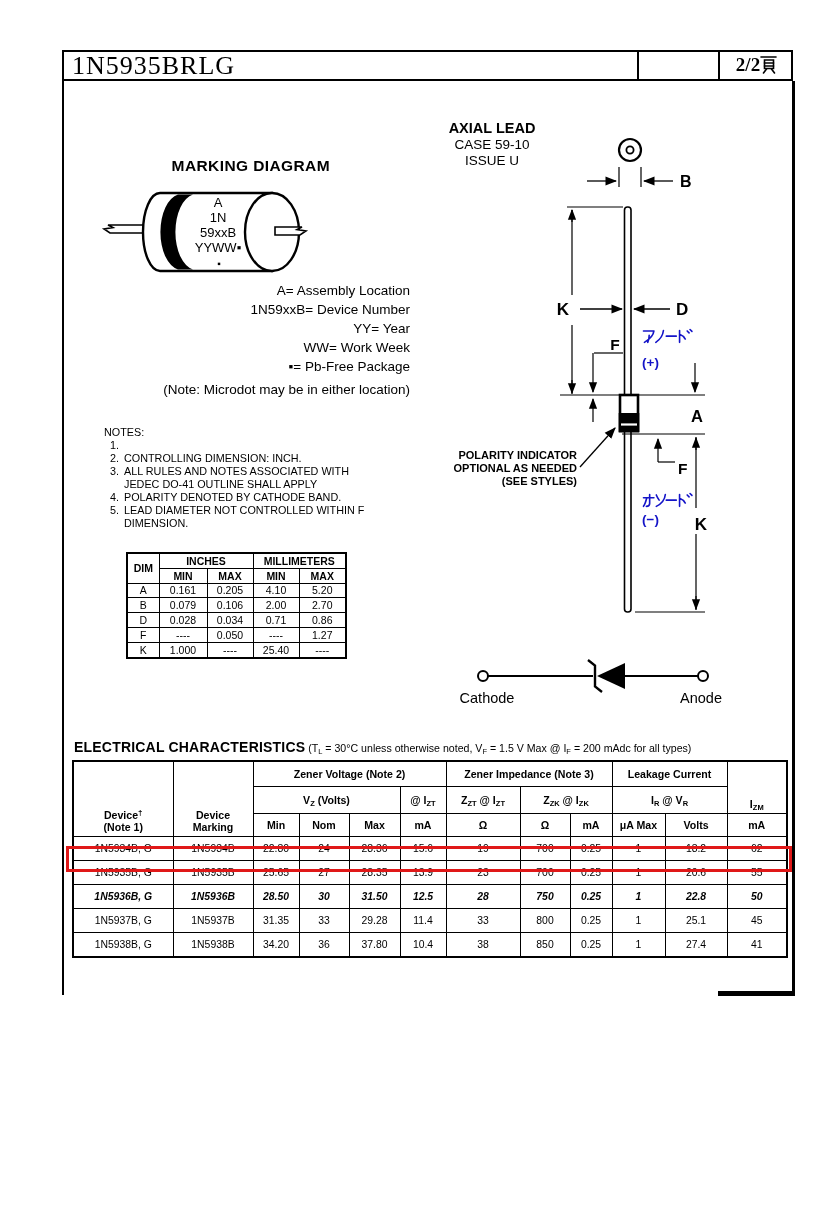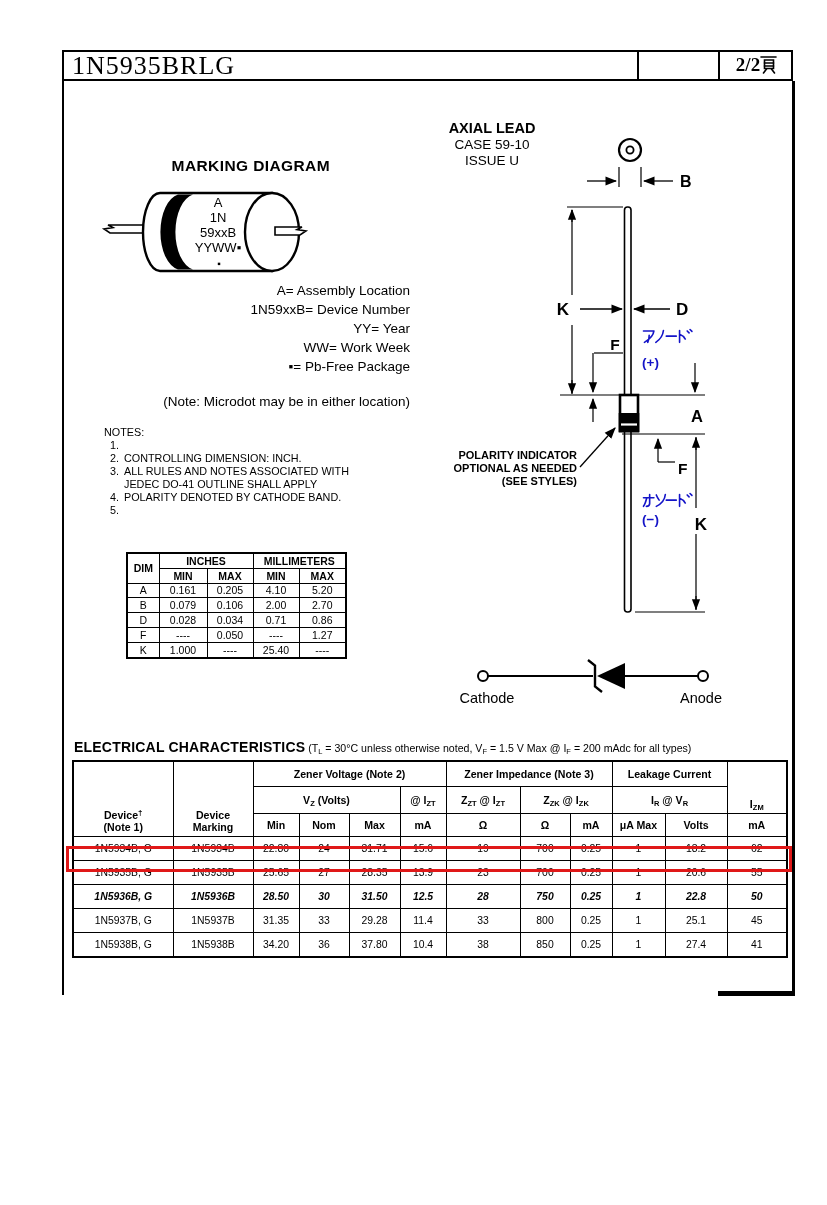--- a/index.html
+++ b/index.html
@@ -13,21 +13,21 @@
   .hdr-page{left:720px;top:54px;width:73px;text-align:center;font-family:"Liberation Serif",serif;font-size:19px;font-weight:bold;}
   .hdr-page svg{vertical-align:-3px;}
   
   .b-left{left:62px;top:81px;width:2px;height:914px;background:#000;}
   .b-right{left:792px;top:81px;width:3px;height:914px;background:#000;}
   .b-bot{left:718px;top:991px;width:77px;height:5px;background:#000;}
   
   .md-title{left:120px;top:157px;width:210px;text-align:right;font-weight:bold;font-size:15.5px;letter-spacing:.4px;}
   .legend{left:100px;top:282px;width:310px;font-size:13.5px;line-height:18.9px;text-align:right;}
   .legend .term{display:inline-block;width:88px;}
-  .legend .note-line{margin-top:16px;}
+  .legend .note-line{margin-top:4px;}
   
   .notes{left:104px;top:426px;width:300px;font-size:10.8px;line-height:13px;}
   .note-item{display:flex;}
   .note-item .num{flex:none;width:15px;text-align:right;margin-right:5px;}
   .note-item .txt{white-space:pre-line;}
   
   .dimtbl{left:126px;top:552px;border-collapse:collapse;table-layout:fixed;font-size:10.5px;}
   .dimtbl td,.dimtbl th{border:1px solid #000;text-align:center;padding:0;height:13.8px;line-height:12px;}
   .dimtbl{border:2px solid #000;}
   .dimtbl th{font-weight:bold;font-size:10.5px;}
@@ -134,20 +134,22 @@
 JEDEC DO-41 OUTLINE SHALL APPLY</span>
         </div>
 
         <div class="note-item">
           <span class="num">4.</span>
           <span class="txt">POLARITY DENOTED BY CATHODE BAND.</span>
         </div>
 
         <div class="note-item">
           <span class="num">5.</span>
+          <span class="txt">LEAD DIAMETER NOT CONTROLLED WITHIN F
+DIMENSION.</span>
         </div>
 
     </div>
   </div>
 
   <table class="abs dimtbl">
     <colgroup>
         <col style="width:32px">
         <col style="width:48px">
         <col style="width:46px">
@@ -352,21 +354,21 @@
           <th>mA</th>
       </tr>
     </thead>
     <tbody>
 
         <tr>
           <td>1N5934B, G</td>
           <td>1N5934B</td>
           <td>22.80</td>
           <td>24</td>
-          <td>31.71</td>
+          <td>28.36</td>
           <td>15.6</td>
           <td>19</td>
           <td>700</td>
           <td>0.25</td>
           <td>1</td>
           <td>18.2</td>
           <td>62</td>
         </tr>
 
         <tr class="hl">

